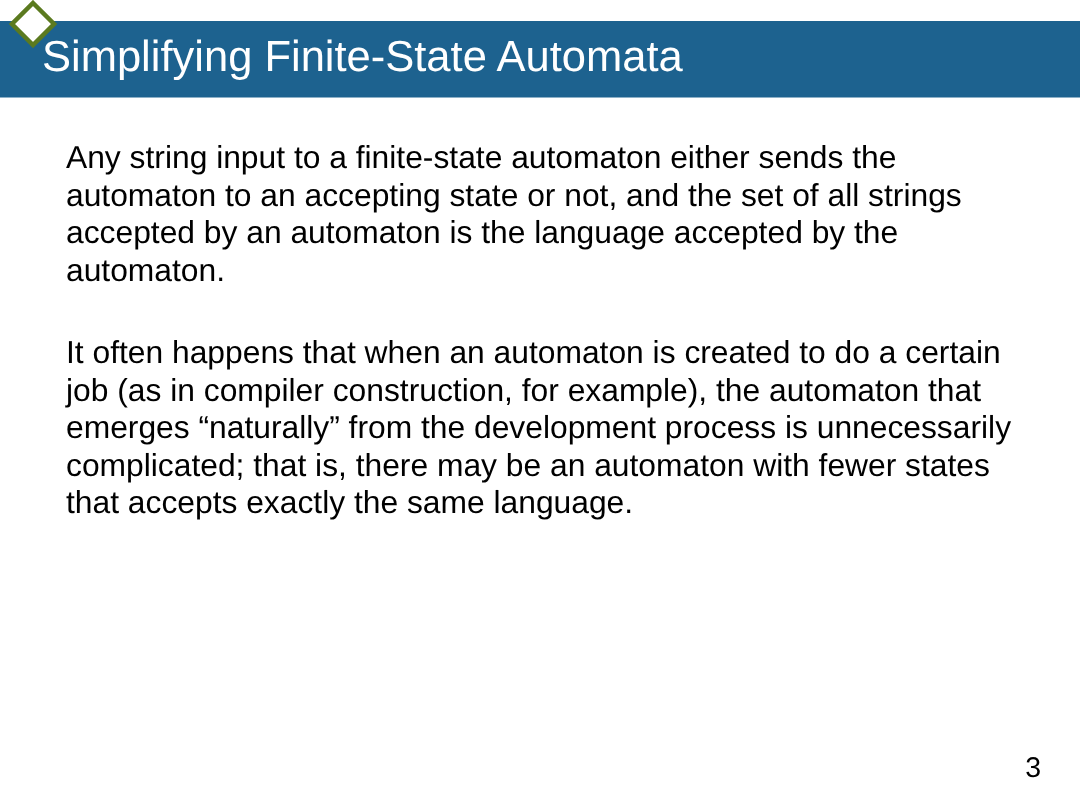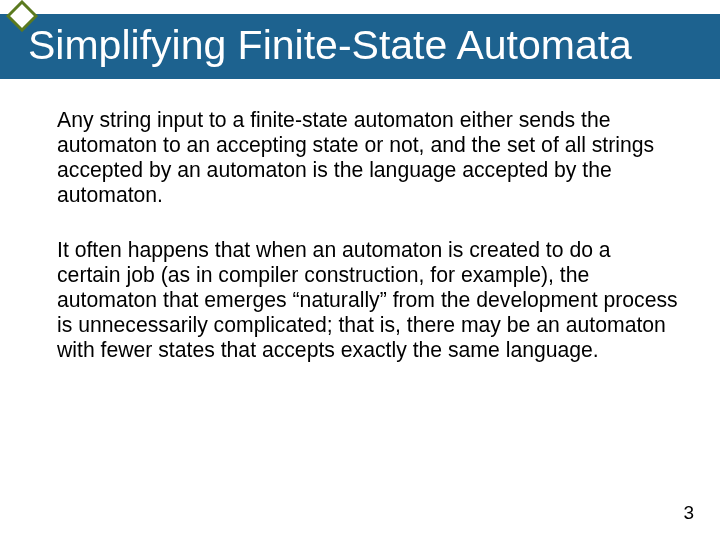--- a/index.html
+++ b/index.html
@@ -8,42 +8,42 @@
   width: 720px;
   height: 540px;
   background: #fff;
   font-family: Arial, Helvetica, sans-serif;
   position: relative;
   overflow: hidden;
 }
 .title-bar {
   background: #1d628f;
   color: #fff;
-  font-size: 41px;
+  font-size: 29px;
   padding: 8px 14px 10px 28px;
   margin: 14px 0 0 0;
   position: relative;
 }
 .diamond {
   position: absolute;
   left: 6px;
   top: 0px;
   width: 32px;
   height: 32px;
   z-index: 2;
 }
 .diamond svg { display: block; }
 .body-area {
   padding: 28px 40px 0 44px;
 }
 .para {
   font-size: 21.2px;
   line-height: 1.18;
   color: #000;
-  margin: 0 0 30px 13px;
+  margin: 0 0 30px 0;
 }
 .page-num {
   position: absolute;
   right: 26px;
   bottom: 16px;
   font-size: 19px;
   color: #000;
 }
 </style>
 </head>

